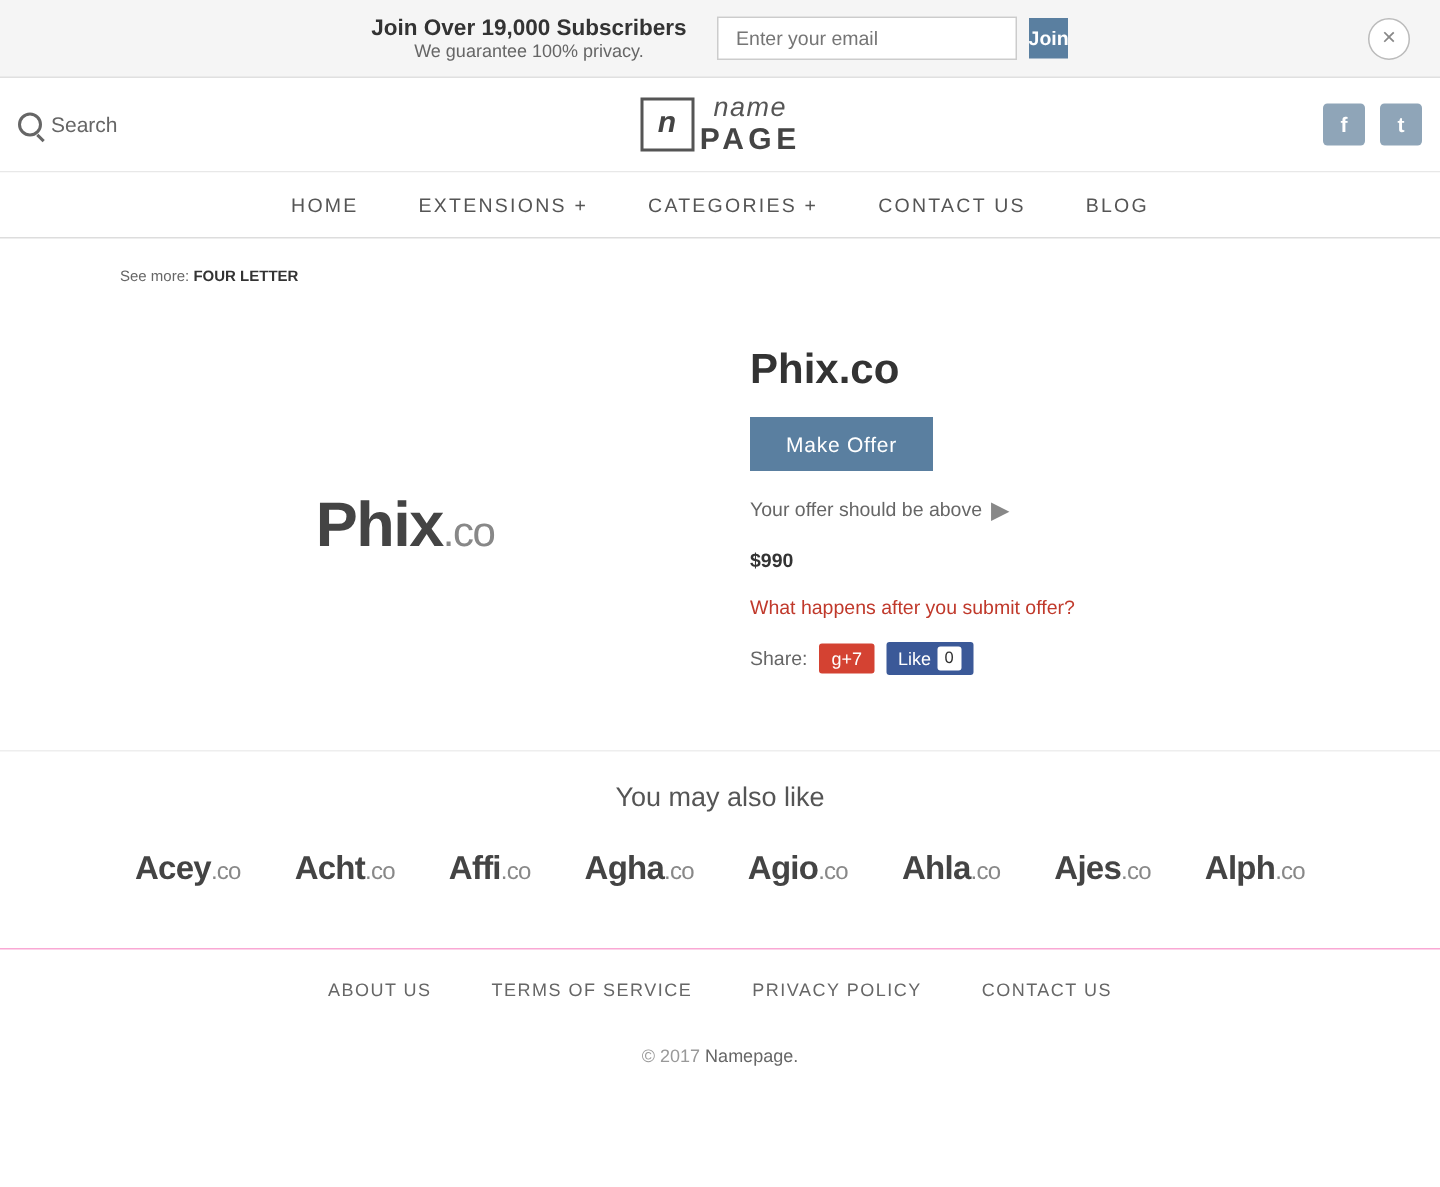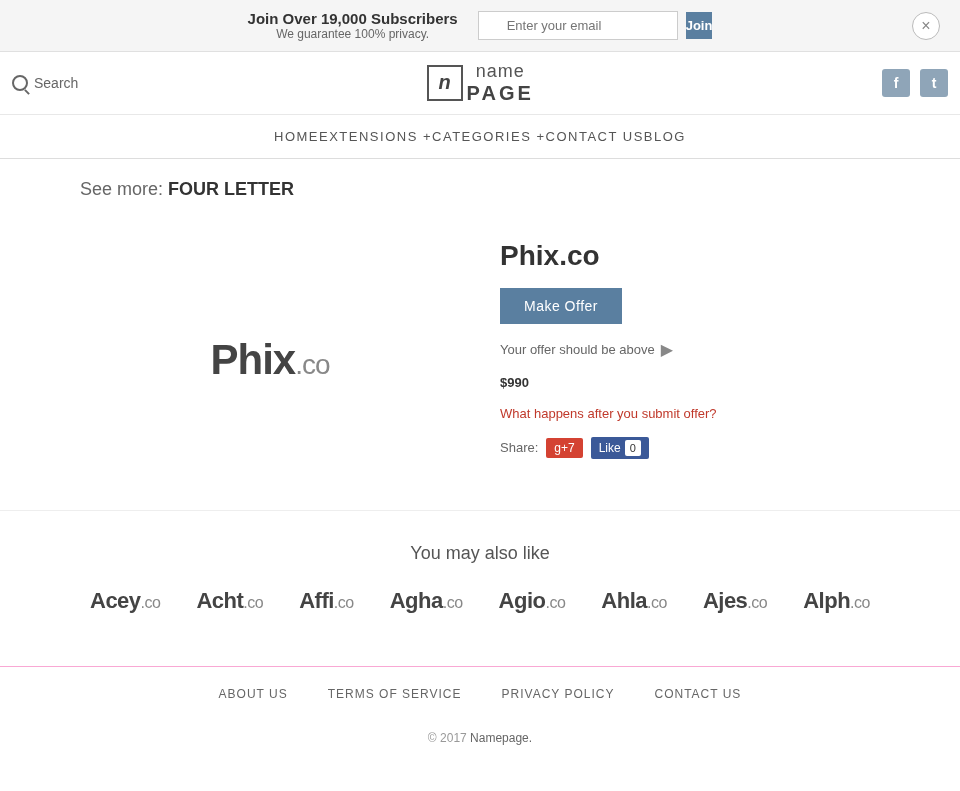--- a/index.html
+++ b/index.html
@@ -15,21 +15,21 @@
       justify-content: center;
       gap: 20px;
       position: relative;
     }
     .top-banner-text { text-align: center; }
     .top-banner-title { font-size: 15px; font-weight: bold; color: #333; }
     .top-banner-sub { font-size: 12px; color: #666; }
     .top-banner-form { display: flex; gap: 8px; align-items: center; }
     .email-input {
       border: 1px solid #ccc;
-      padding: 6px 28px;
+      padding: 6px 12px;
       font-size: 13px;
       width: 200px;
       outline: none;
       color: #999;
     }
     .join-btn {
       background: #5a7fa0;
       color: #fff;
       border: none;
       padding: 6px 0;
@@ -105,36 +105,37 @@
       cursor: pointer;
       text-decoration: none;
     }
 
     
     .nav {
       background: #fff;
       border-bottom: 1px solid #ddd;
       display: flex;
       justify-content: center;
+      gap: 40px;
       padding: 14px 0;
     }
     .nav-item {
       font-size: 13px;
       letter-spacing: 1.5px;
       color: #555;
       text-decoration: none;
       cursor: pointer;
       font-weight: 500;
       text-transform: uppercase;
     }
 
     
     .breadcrumb {
       padding: 20px 80px 10px;
-      font-size: 18px;
+      font-size: 10px;
       color: #666;
     }
     .breadcrumb-see { color: #666; }
     .breadcrumb-link { color: #333; font-weight: bold; text-decoration: none; }
 
     
     .main-content {
       display: flex;
       padding: 20px 80px;
       gap: 40px;
@@ -232,21 +233,21 @@
     .fb-count {
       background: #fff;
       color: #333;
       padding: 2px 5px;
       font-size: 11px;
       border-radius: 2px;
     }
 
     
     .similar-section {
-      padding: 32px 80px;
+      padding: 20px 80px;
       border-top: 1px solid #eee;
     }
     .similar-title {
       text-align: center;
       font-size: 18px;
       color: #555;
       margin-bottom: 24px;
       font-weight: normal;
     }
     .similar-domains {
@@ -313,20 +314,21 @@
       color: #444;
       font-style: italic;
     }
     .logo-words {
       display: flex;
       flex-direction: column;
       line-height: 1.1;
     }
     .logo-name {
       font-size: 18px;
+      font-style: italic;
       font-weight: normal;
       color: #555;
       letter-spacing: 1px;
     }
     .logo-page {
       font-size: 20px;
       font-weight: bold;
       color: #444;
       letter-spacing: 3px;
       text-transform: uppercase;

